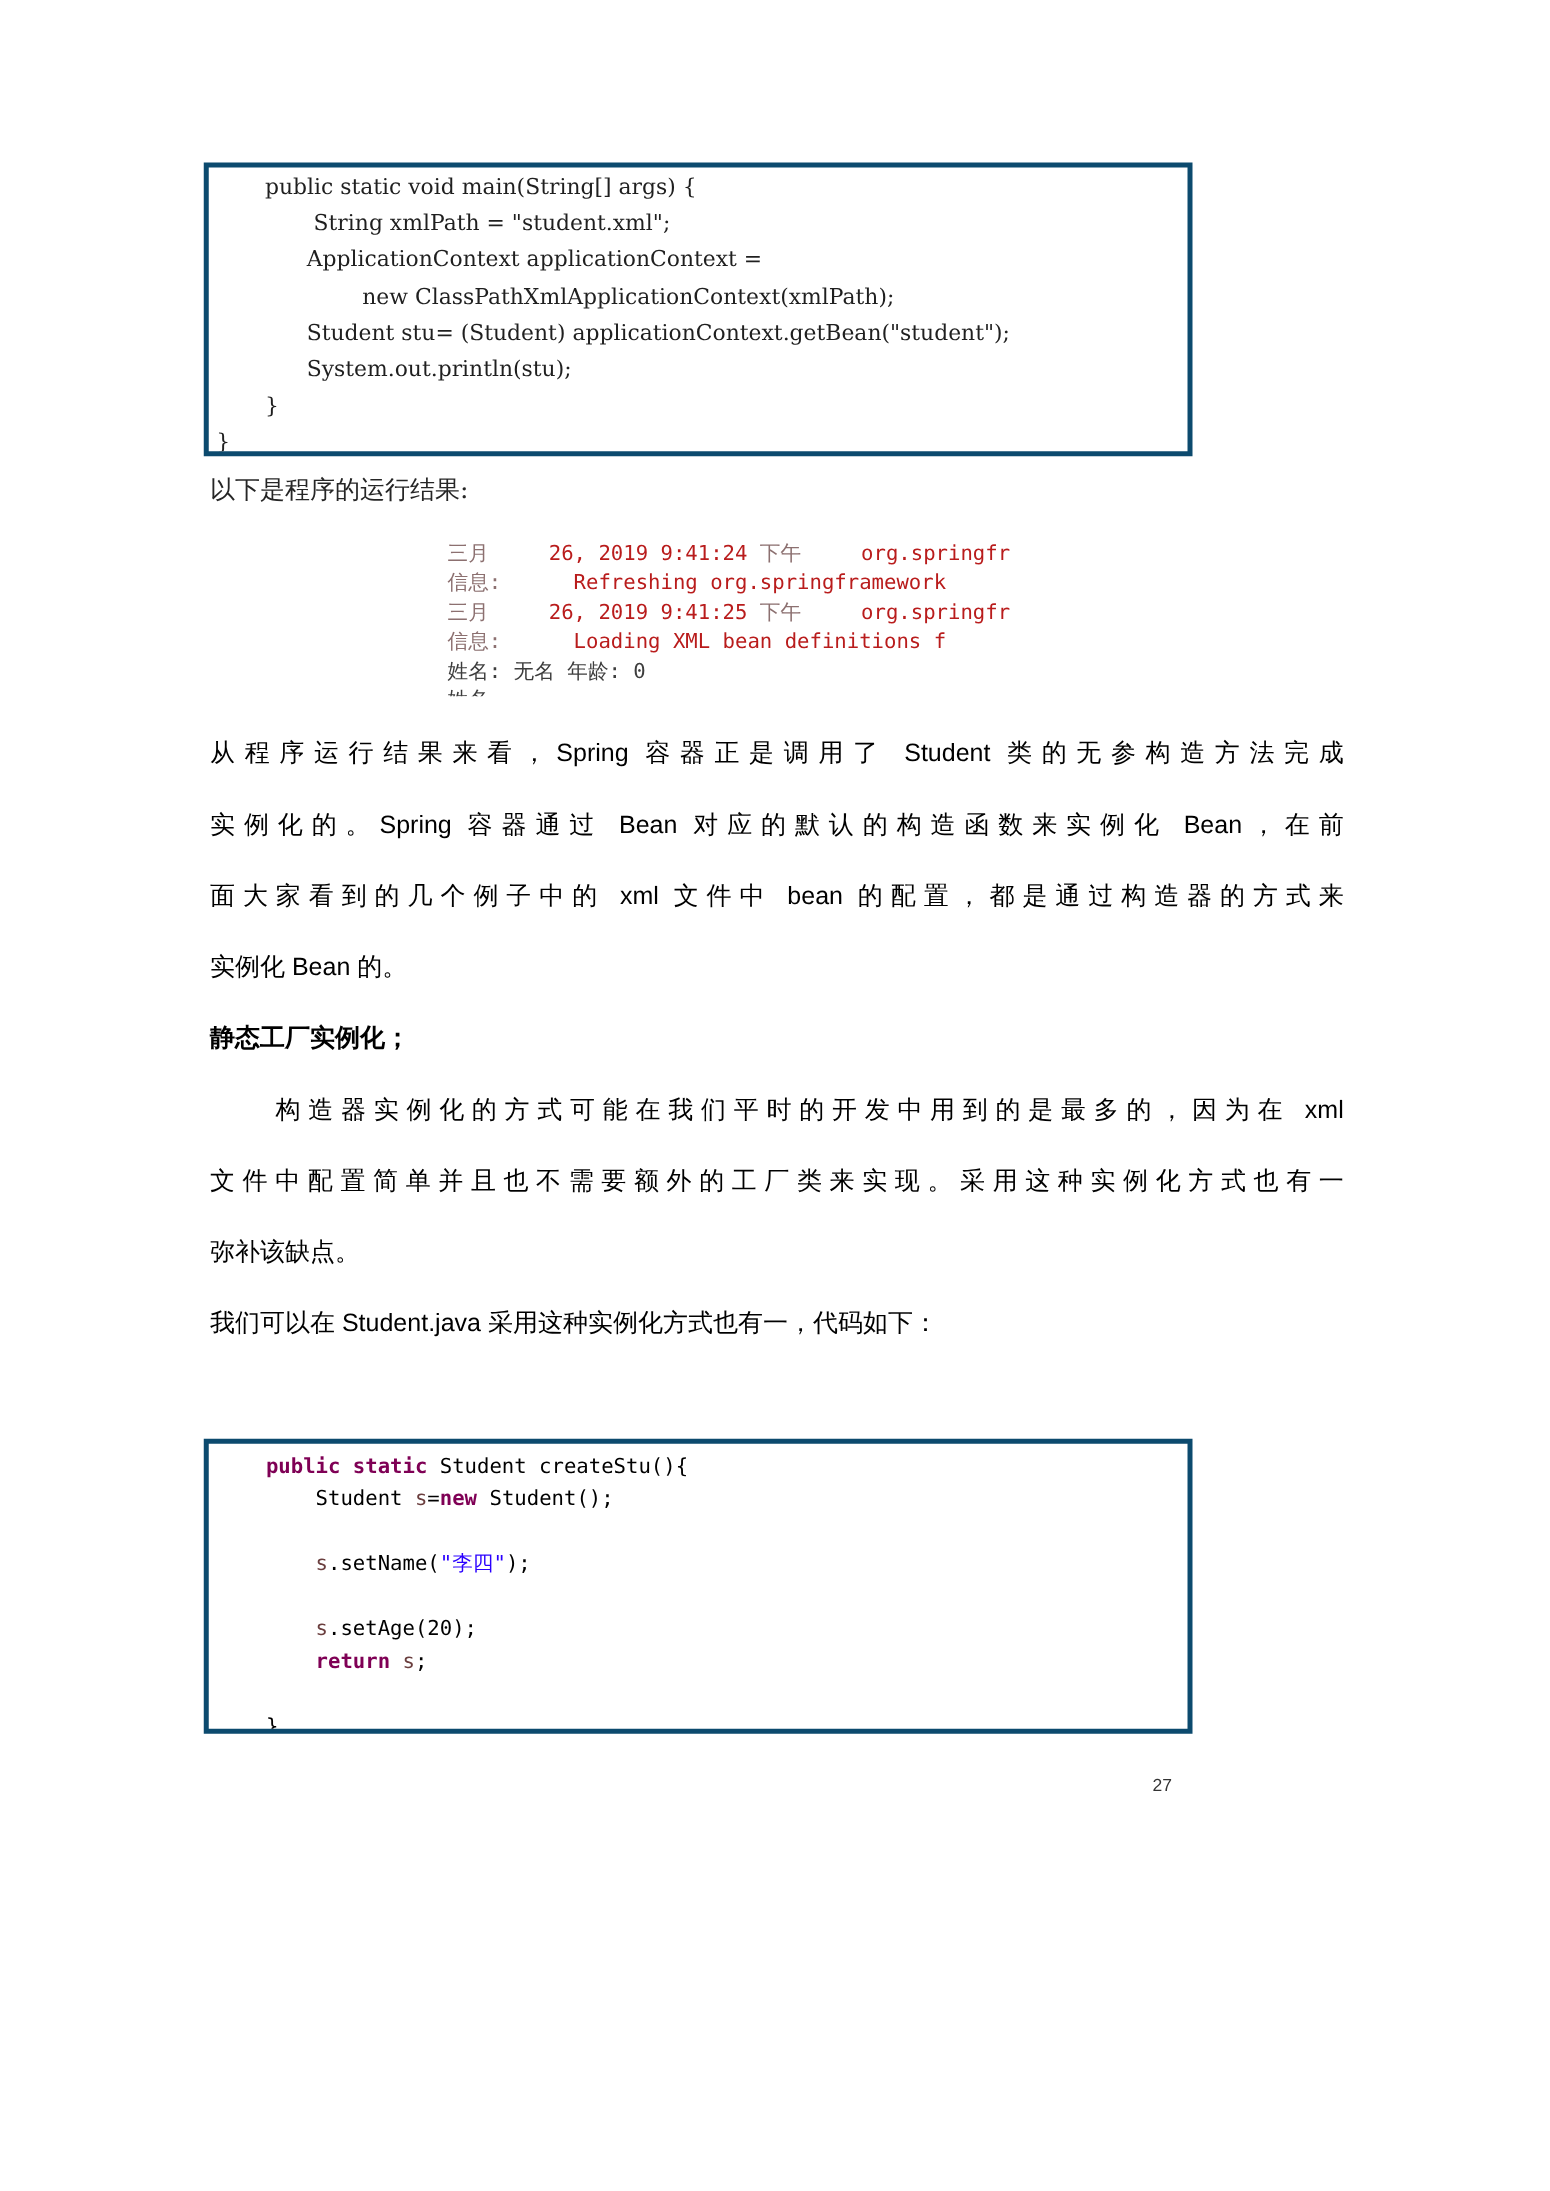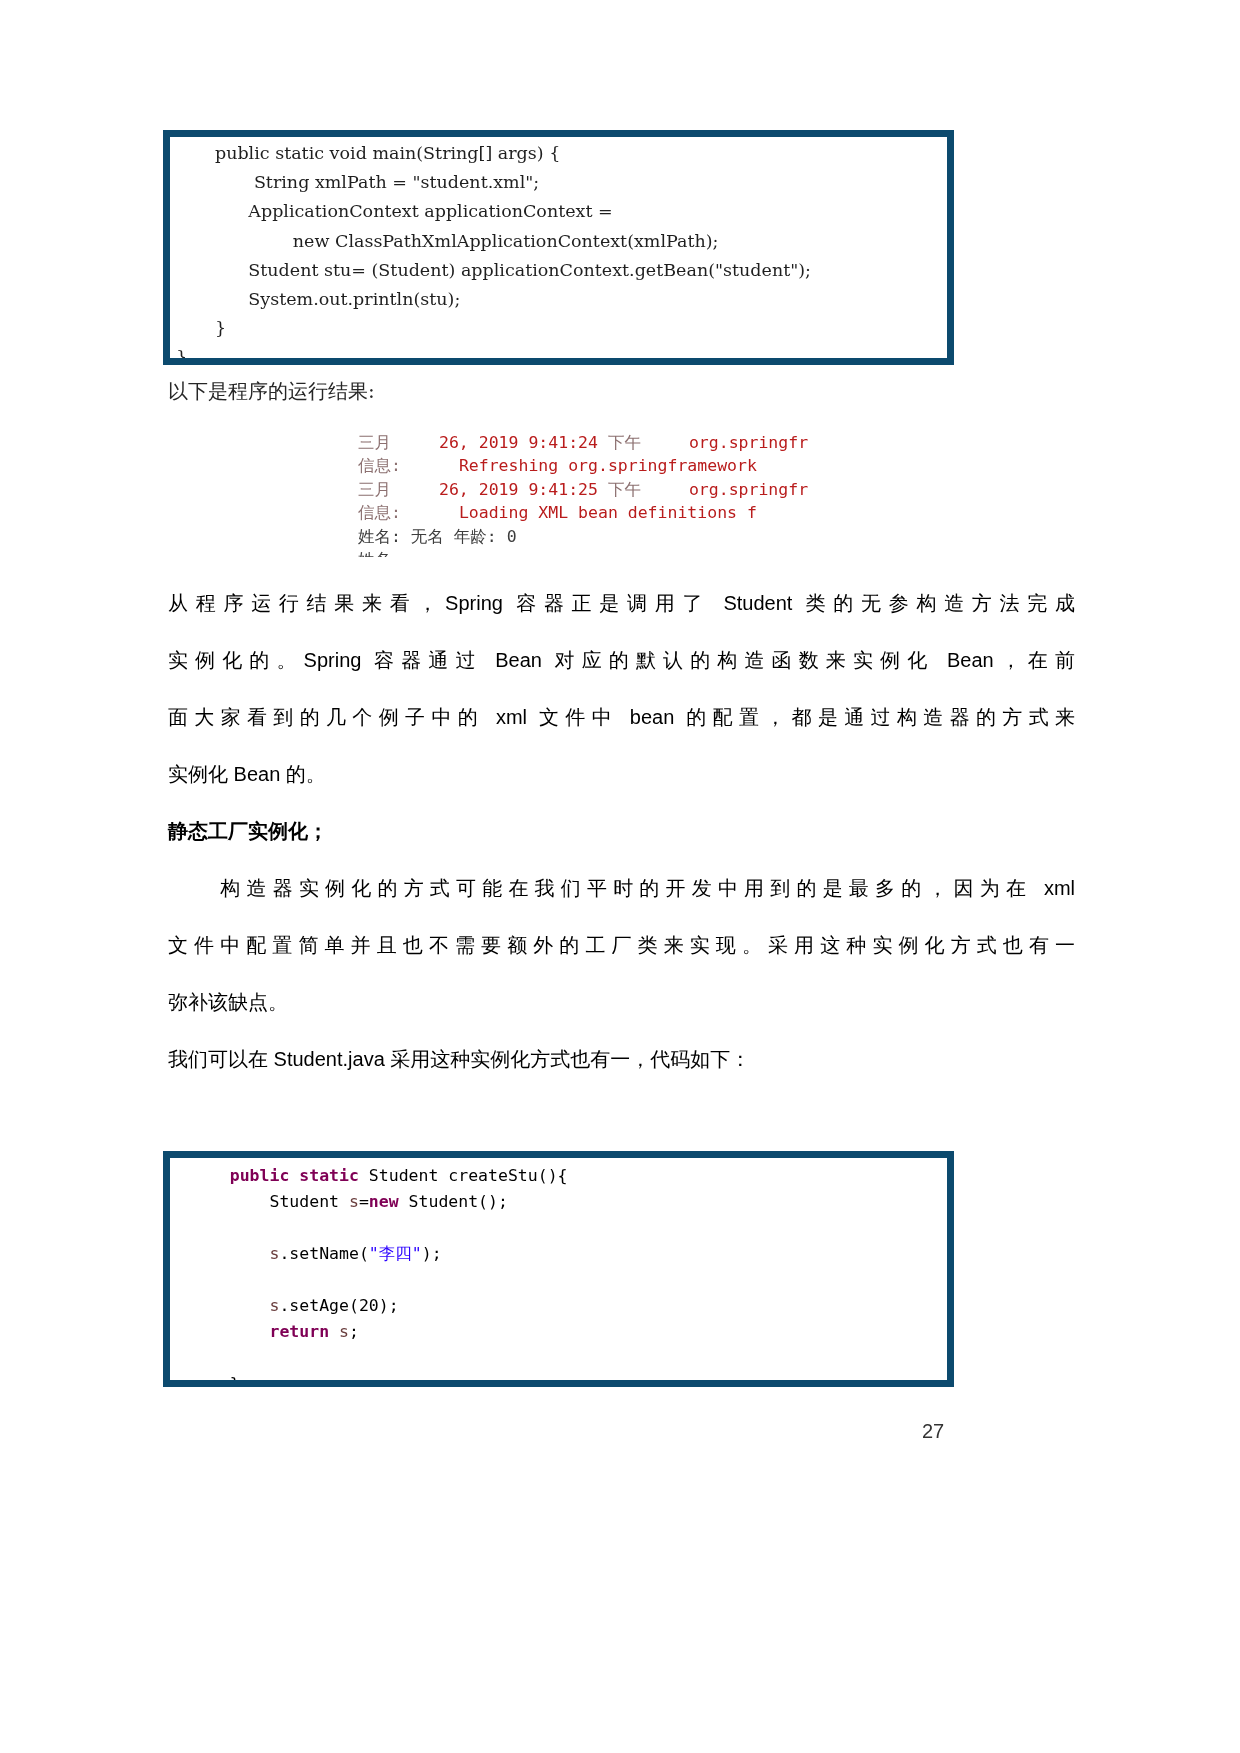--- a/index.html
+++ b/index.html
@@ -3,21 +3,21 @@
 <meta charset="utf-8">
 <style>
   * { margin:0; padding:0; box-sizing:border-box; }
   html,body { background:#ffffff; }
   body {
     width:1240px; height:1753px; position:relative;
     font-family:"Liberation Sans", sans-serif;
     overflow:hidden;
   }
   .codebox {
-    position:absolute; border:7px solid #0c4a6e; background:#ffffff;
+    position:absolute; border:4px solid #0c4a6e; background:#ffffff;
   }
   #code1 {
     left:163px; top:130px; width:791px; height:235px;
     font-family:"DejaVu Serif", serif; font-size:17.5px; line-height:29.2px;
     color:#1f1f1f; padding:2px 0 0 6px; overflow:hidden;
   }
   .tl { white-space:pre; }
   #caption {
     position:absolute; left:168px; top:378px;
     font-family:"DejaVu Serif", serif; font-size:20px; color:#262626;
@@ -33,28 +33,28 @@
   #flow {
     position:absolute; left:168px; top:575px; width:907px;
     font-size:20px; color:#000000;
   }
   .pline { line-height:57px; white-space:pre-wrap; }
   .fill  { text-align:justify; text-align-last:justify; }
   .heading { font-weight:bold; }
   #code2 {
     left:163px; top:1151px; width:791px; height:236px;
     font-family:"DejaVu Sans Mono", monospace; font-size:16.5px; line-height:26px;
-    color:#000; padding:5px 0 0 20px; overflow:hidden;
+    color:#000; padding:5px 0 0 6px; overflow:hidden;
   }
   .kw  { color:#7f0055; font-weight:bold; }
   .str { color:#2a00ff; }
   .vr  { color:#6a3e3e; }
   #pageno {
     position:absolute; left:922px; top:1420px;
-    font-size:20px; color:#333333;
+    font-size:14px; color:#333333;
   }
 </style>
 </head>
 <body>
 
 <div id="code1" class="codebox">
     <div class="tl">       public static void main(String[] args) {</div>
     <div class="tl">              String xmlPath = "student.xml";</div>
     <div class="tl">             ApplicationContext applicationContext =</div>
     <div class="tl">                     new ClassPathXmlApplicationContext(xmlPath);</div>

